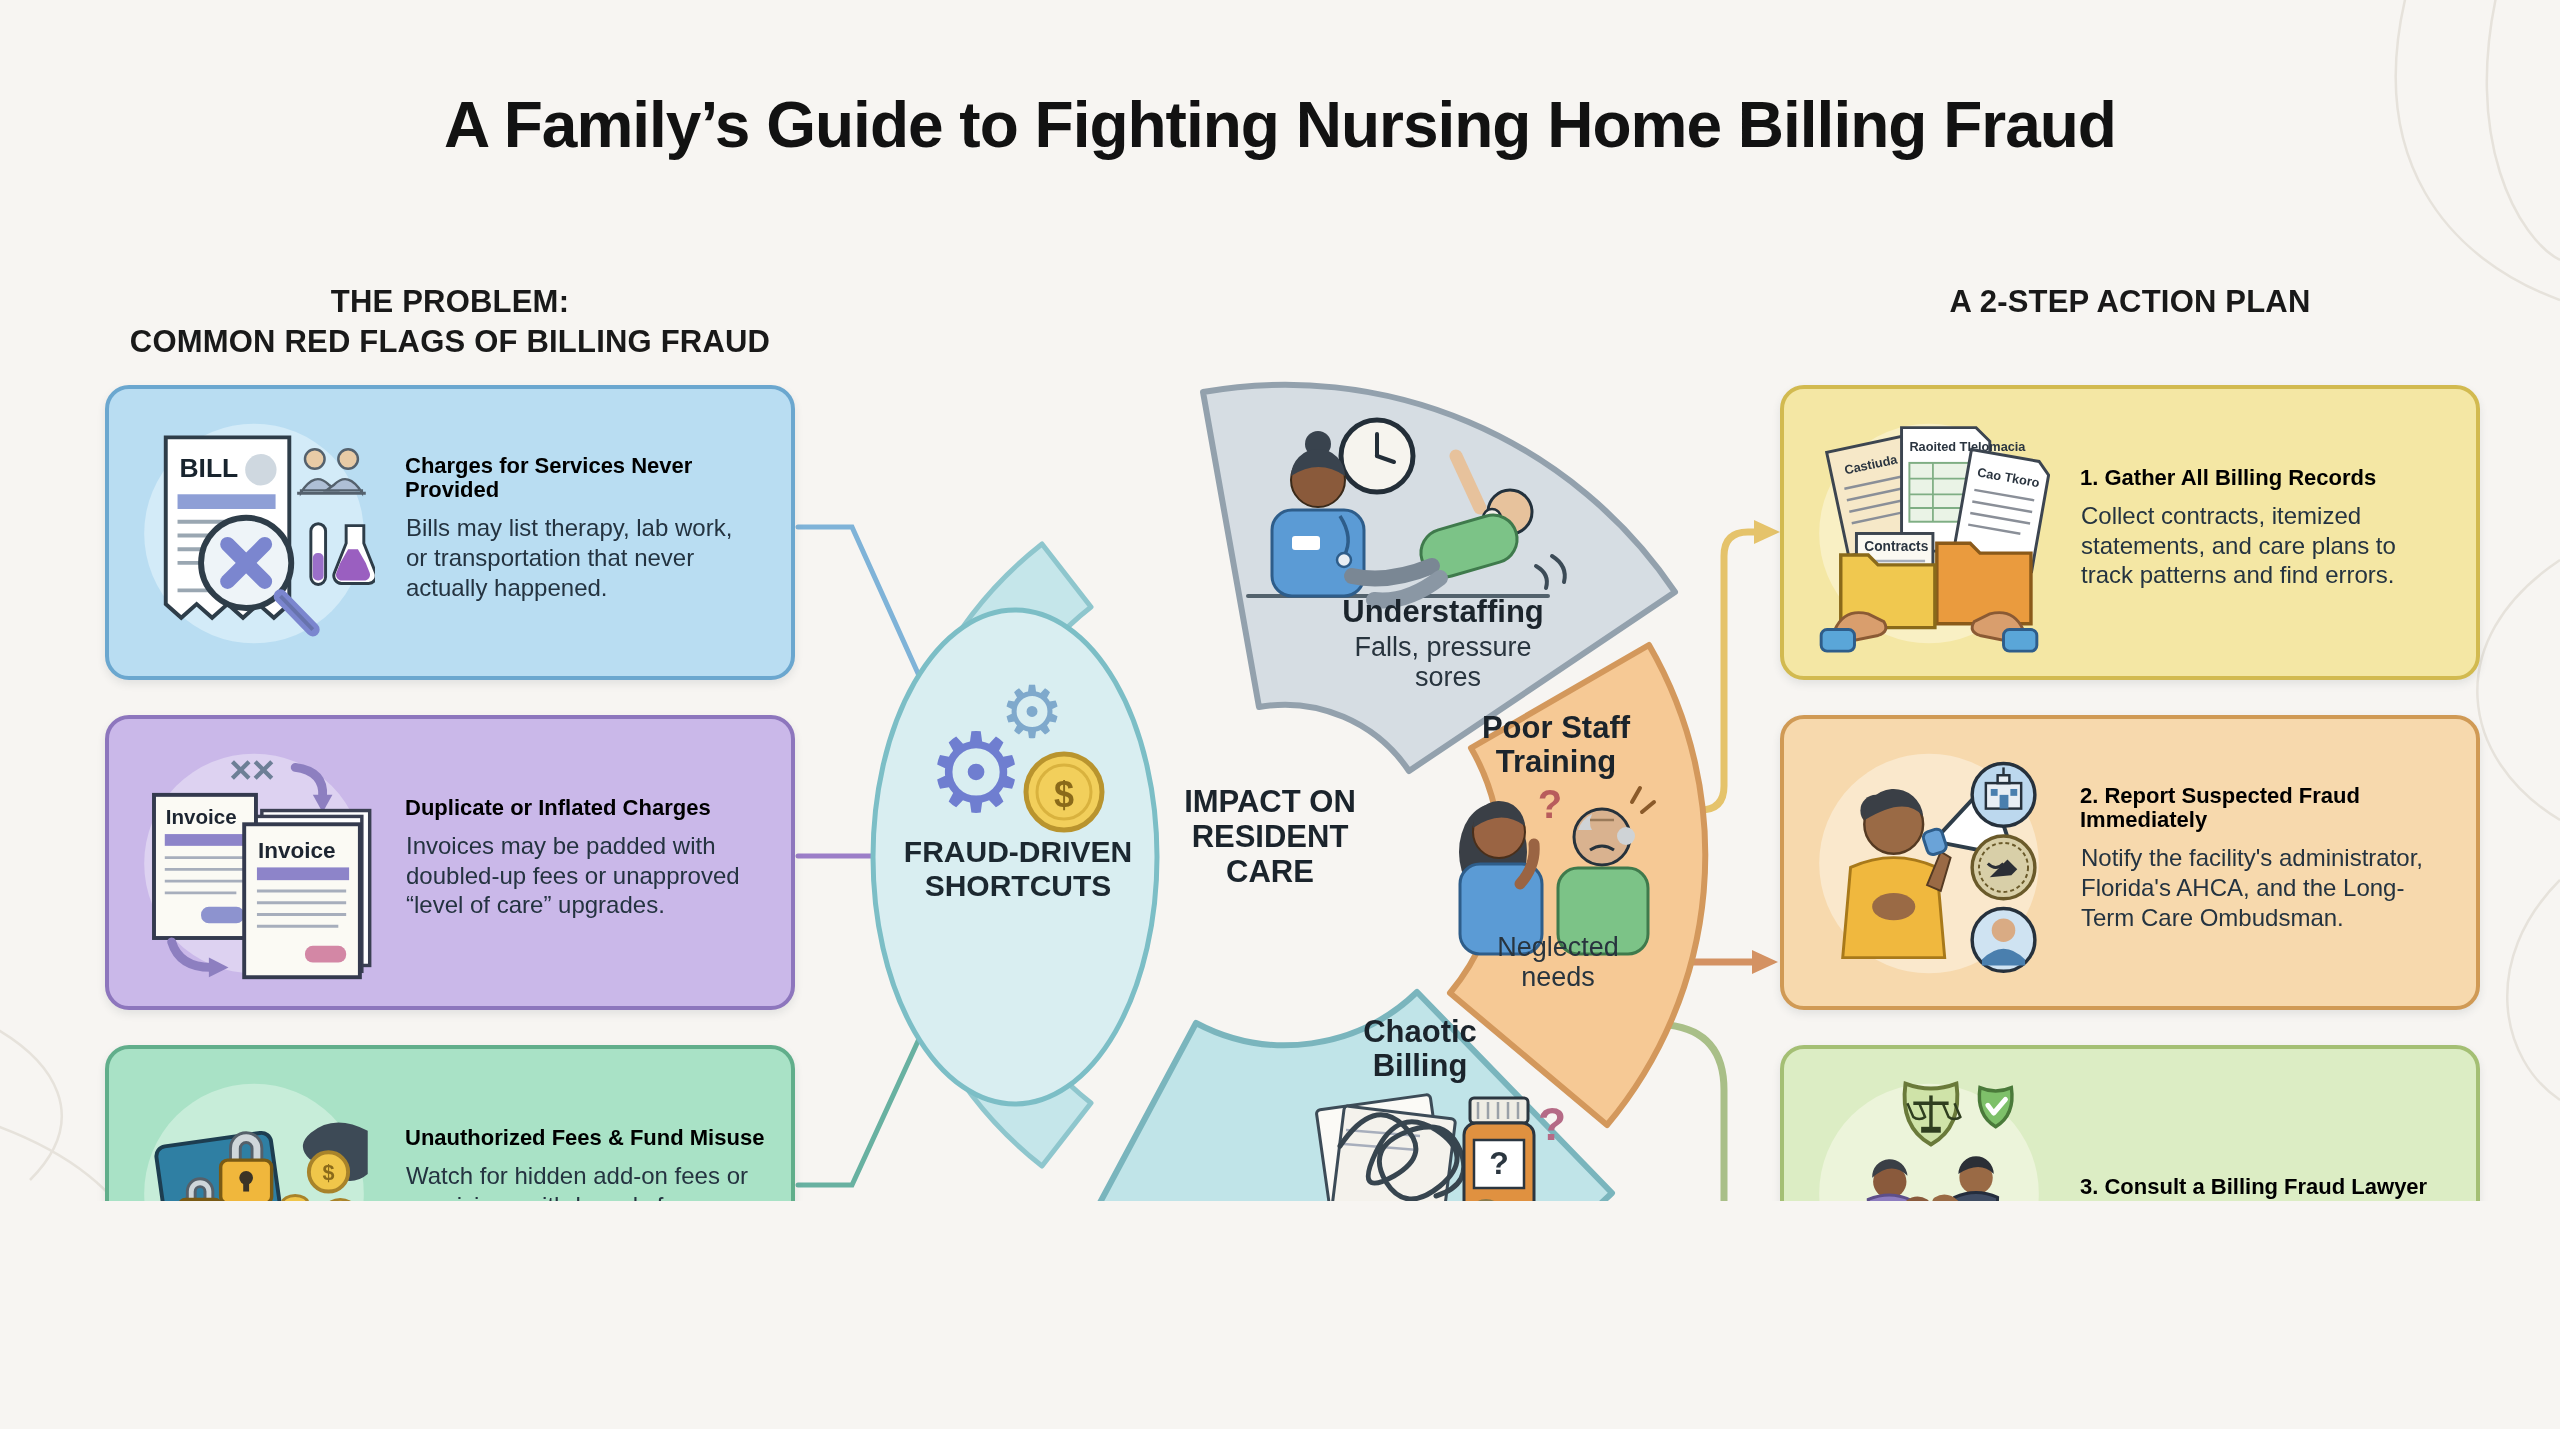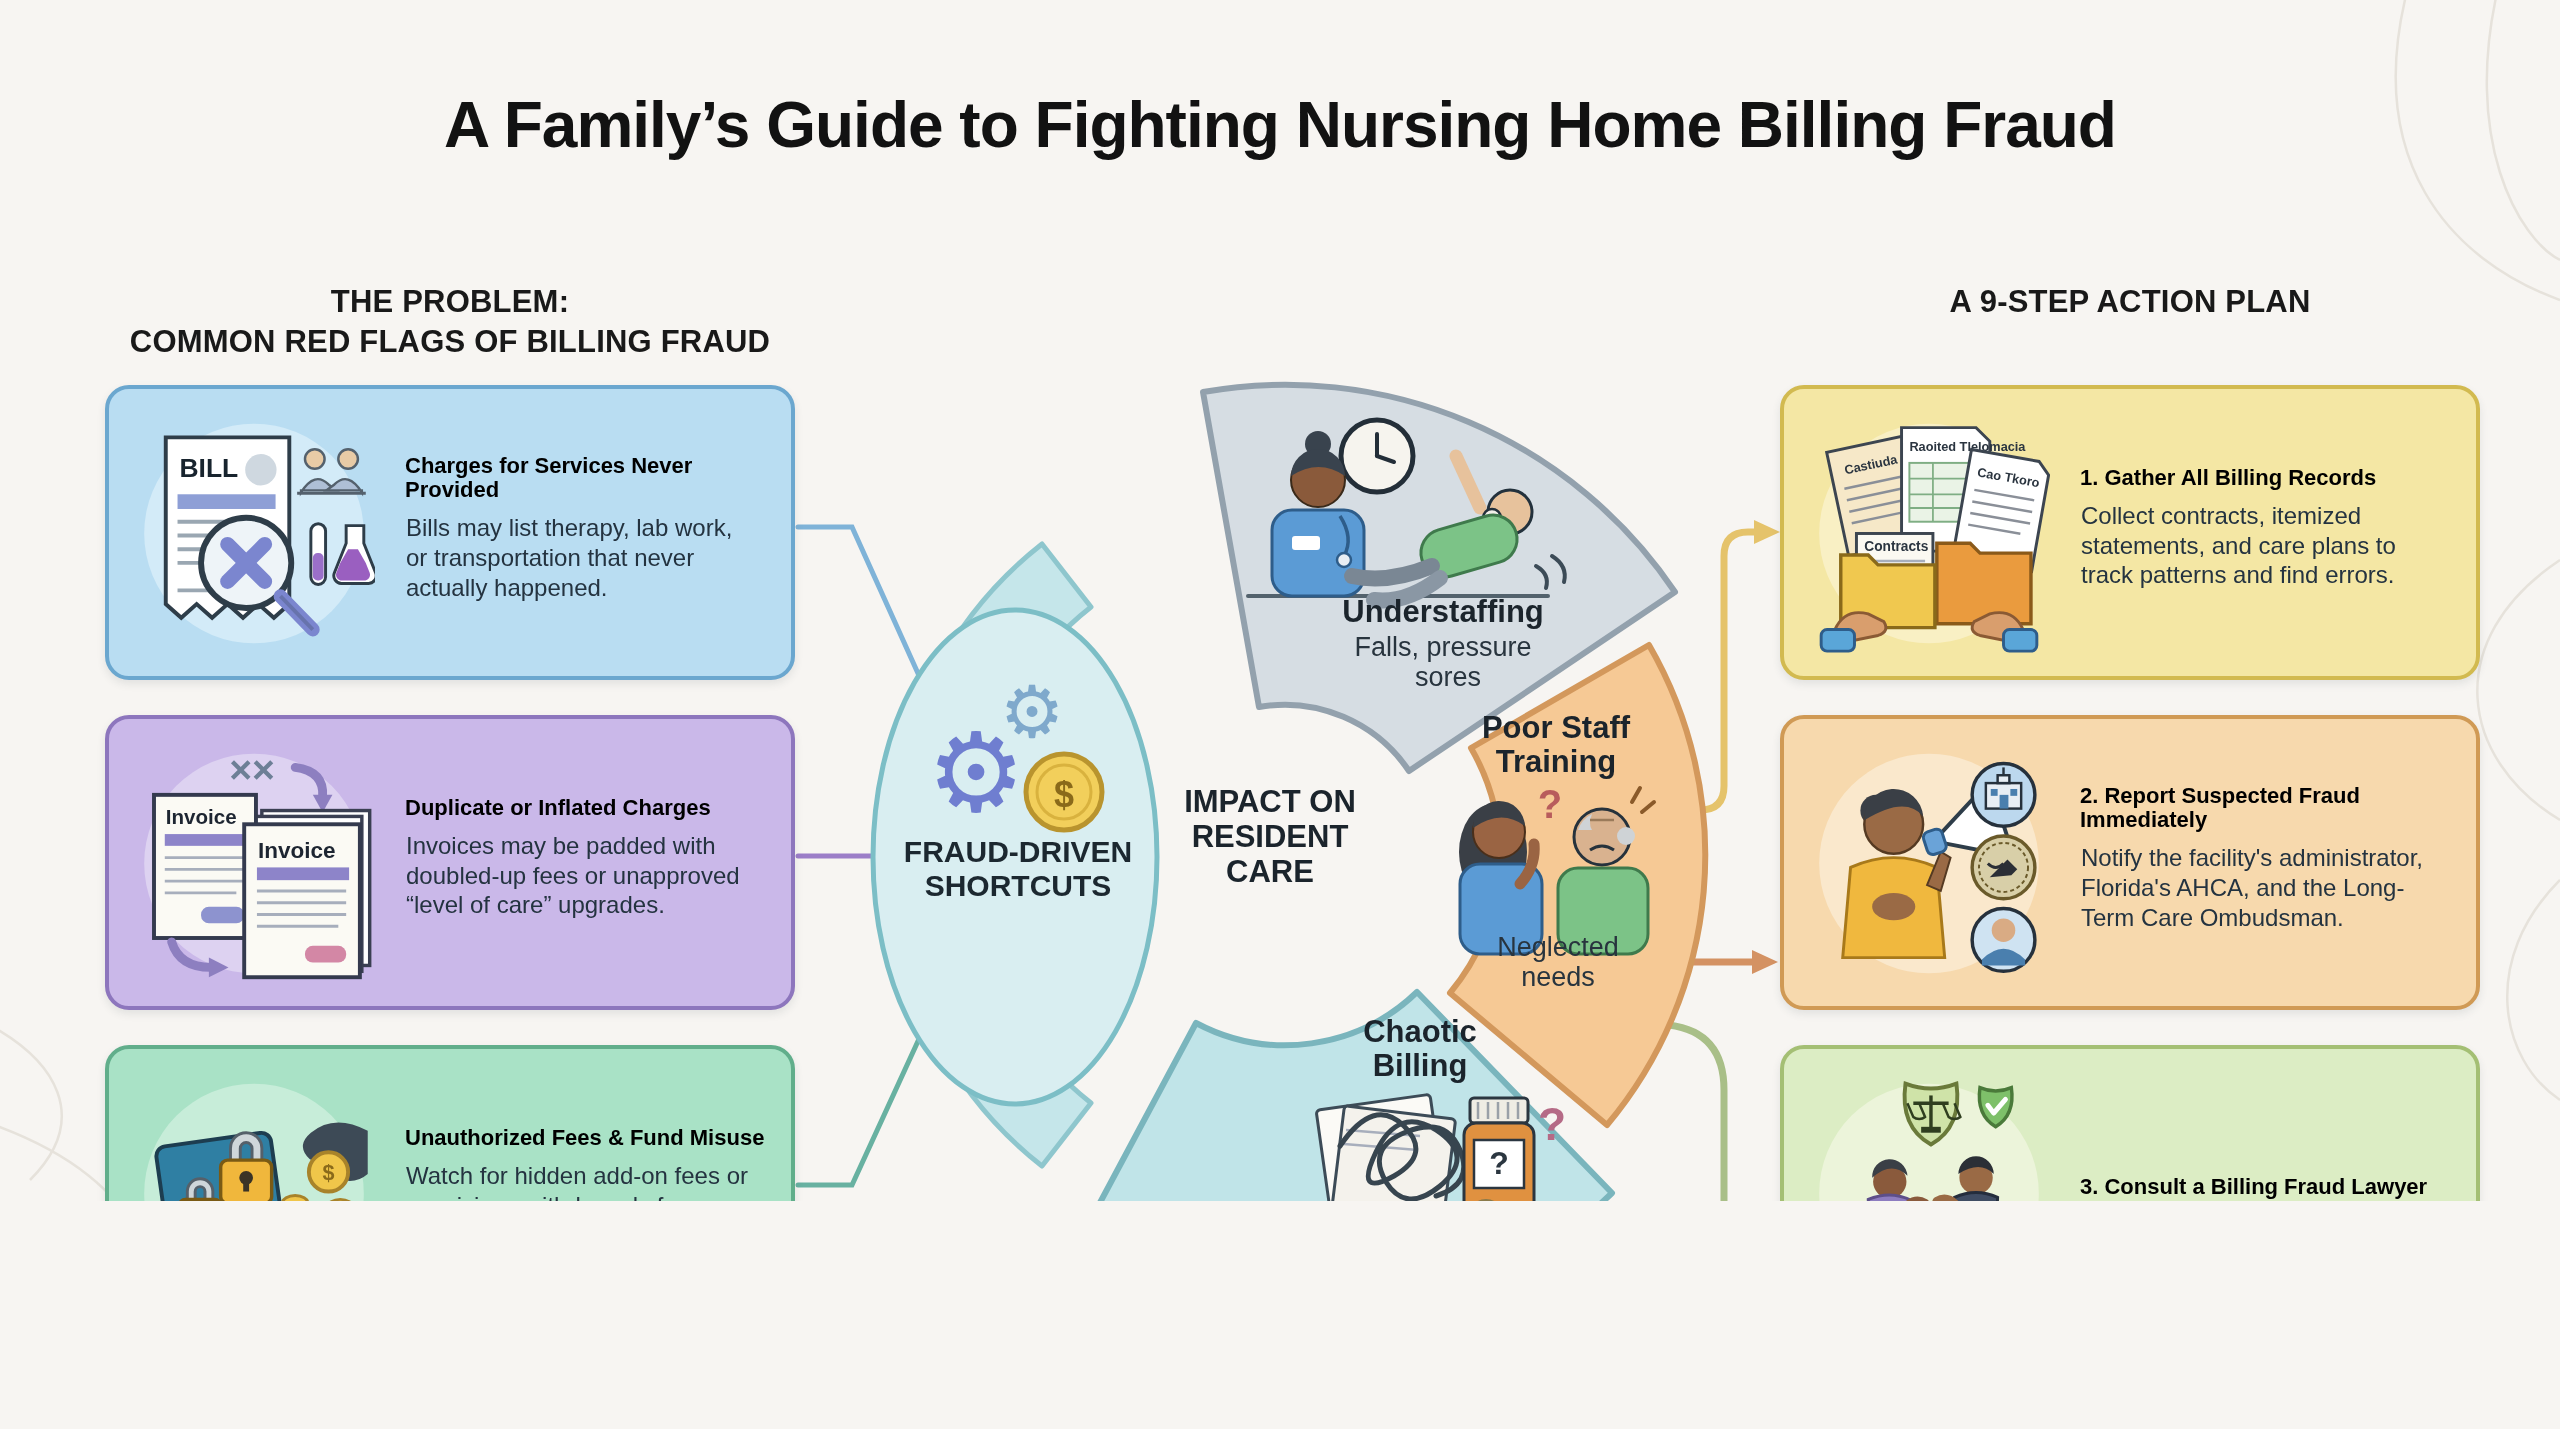--- a/index.html
+++ b/index.html
@@ -72,21 +72,21 @@
     </g>
   </svg>
 
   <h1 class="title">A Family’s Guide to Fighting Nursing Home Billing Fraud</h1>
 
   <div class="colhead left">
     <div>THE PROBLEM:</div>
     <div>COMMON RED FLAGS OF BILLING FRAUD</div>
   </div>
   <div class="colhead right">
-    <div>A 9-STEP ACTION PLAN</div>
+    <div>A 2-STEP ACTION PLAN</div>
   </div>
 
   <section class="card leftcol r1 c1">
     <div class="iconbox">
       <svg width="242" height="250" viewBox="0 0 240 255">
         <circle cx="120" cy="128" r="112" fill="#d3ebf8"></circle>
         <g>
           <path d="M30,30 h126 v170 l-15.7,14 -15.8,-14 -15.7,14 -15.8,-14 -15.7,14 -15.8,-14 -15.7,14 -15.8,-14 z" fill="#ffffff" stroke="#2e3d49" stroke-width="4"></path>
           <text x="44" y="70" font-size="27" font-weight="bold" fill="#18242e">BILL</text>
           <circle cx="127" cy="63" r="16" fill="#cfd8e0"></circle>

